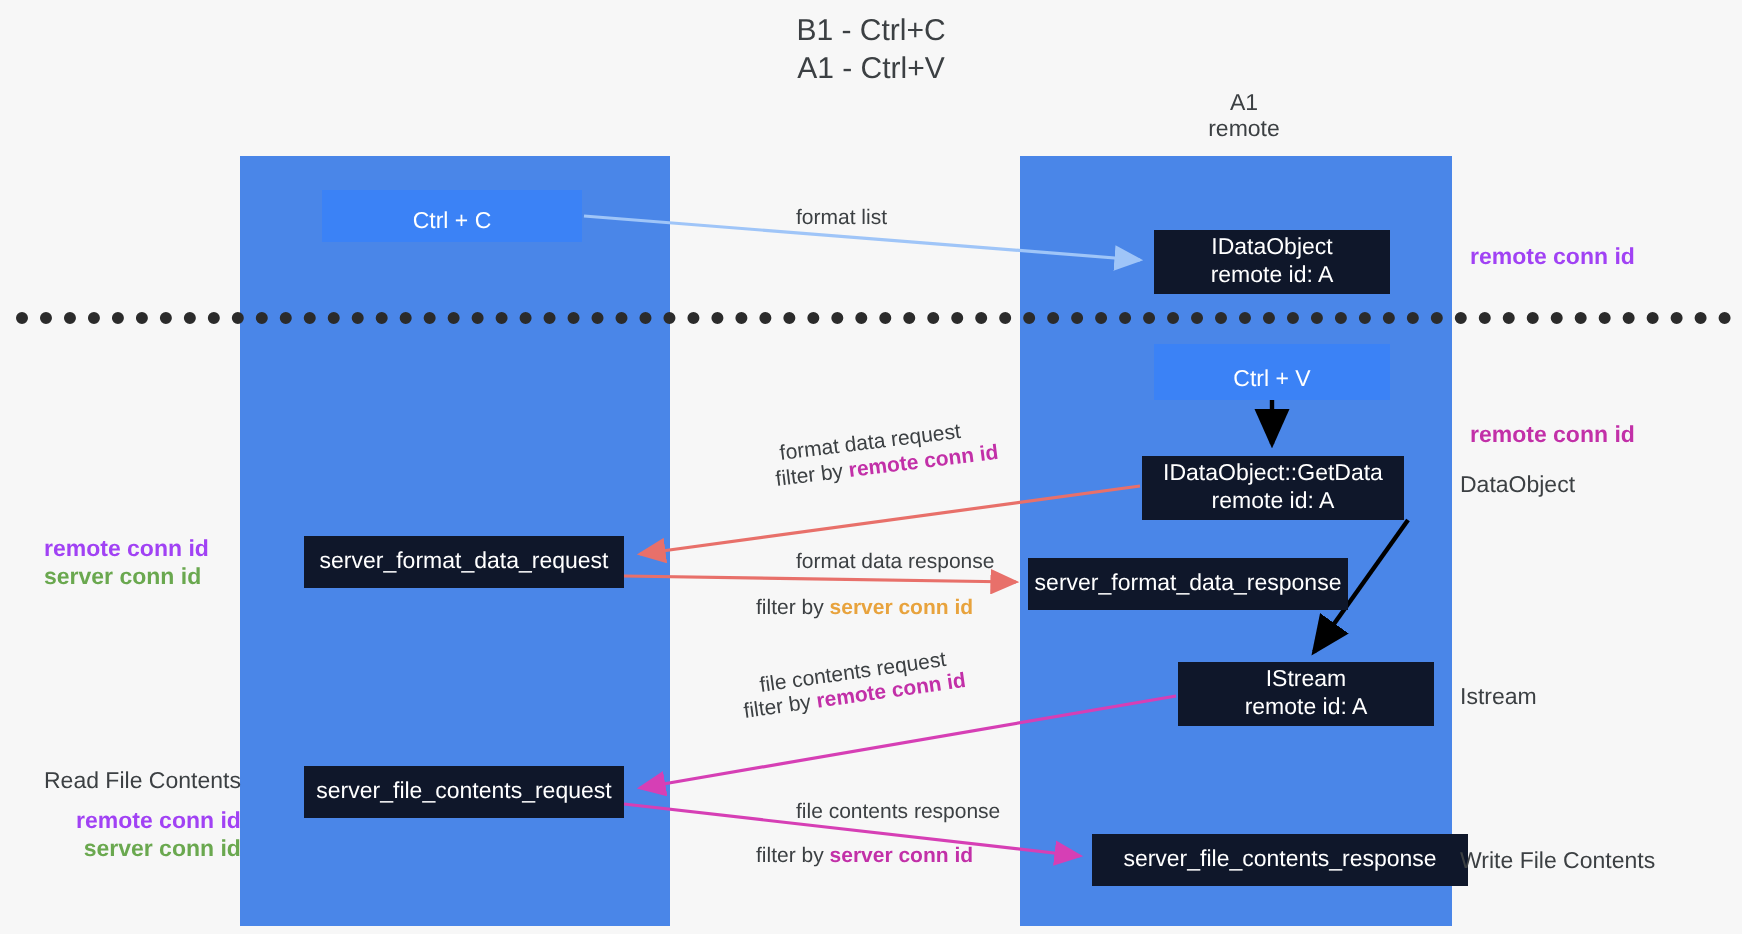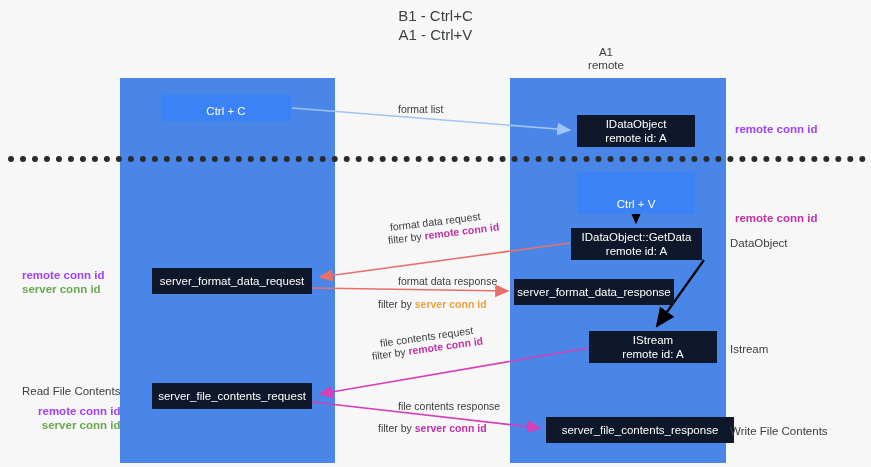--- a/index.html
+++ b/index.html
@@ -21,41 +21,41 @@
   
   #title{
     position:absolute;left:0;top:6px;width:871px;
     text-align:center;font-size:15px;line-height:19px;color:#3c4043;
   }
   .col-head{
     position:absolute;text-align:center;font-size:11.5px;line-height:13px;
     color:#3c4043;width:220px;
   }
   #head-b1{left:118px;top:46px;}
-  #head-a1{left:496px;top:46px;}
+  #head-a1{left:512px;top:46px;}
 
   
   #divider{
     position:absolute;left:8px;top:156px;width:858px;height:0;
     border-top:6px dotted #2b2b2b;
   }
 
   
   .node{
     position:absolute;
     display:flex;align-items:center;justify-content:center;
     text-align:center;color:#ffffff;font-size:11.5px;line-height:14px;
     box-sizing:border-box;padding:3px 6px;
   }
   .green{background:#3b82f6;align-items:flex-end;}
   .orange{background:#0f172a;}
 
   #n-ctrlc{left:161px;top:95px;width:130px;height:26px;}
   #n-idataobject{left:577px;top:115px;width:118px;height:32px;}
-  #n-ctrlv{left:577px;top:172px;width:118px;height:42px;}
+  #n-ctrlv{left:577px;top:172px;width:118px;height:28px;}
   #n-getdata{left:571px;top:228px;width:131px;height:32px;}
   #n-sfdreq{left:152px;top:268px;width:160px;height:26px;}
   #n-sfdresp{left:514px;top:279px;width:160px;height:26px;}
   #n-istream{left:589px;top:331px;width:128px;height:32px;}
   #n-sfcreq{left:152px;top:383px;width:160px;height:26px;}
   #n-sfcresp{left:546px;top:417px;width:188px;height:26px;}
 
   
   .side{position:absolute;font-size:11.5px;line-height:14px;}
   .purple{color:#a142f4;font-weight:bold;}

